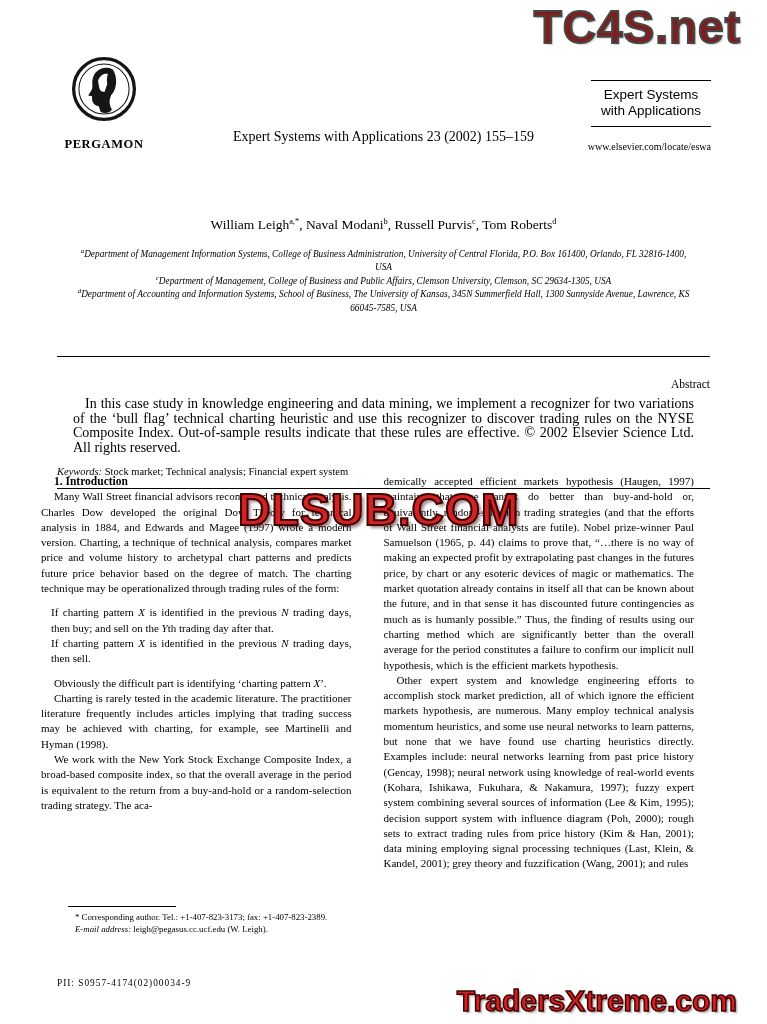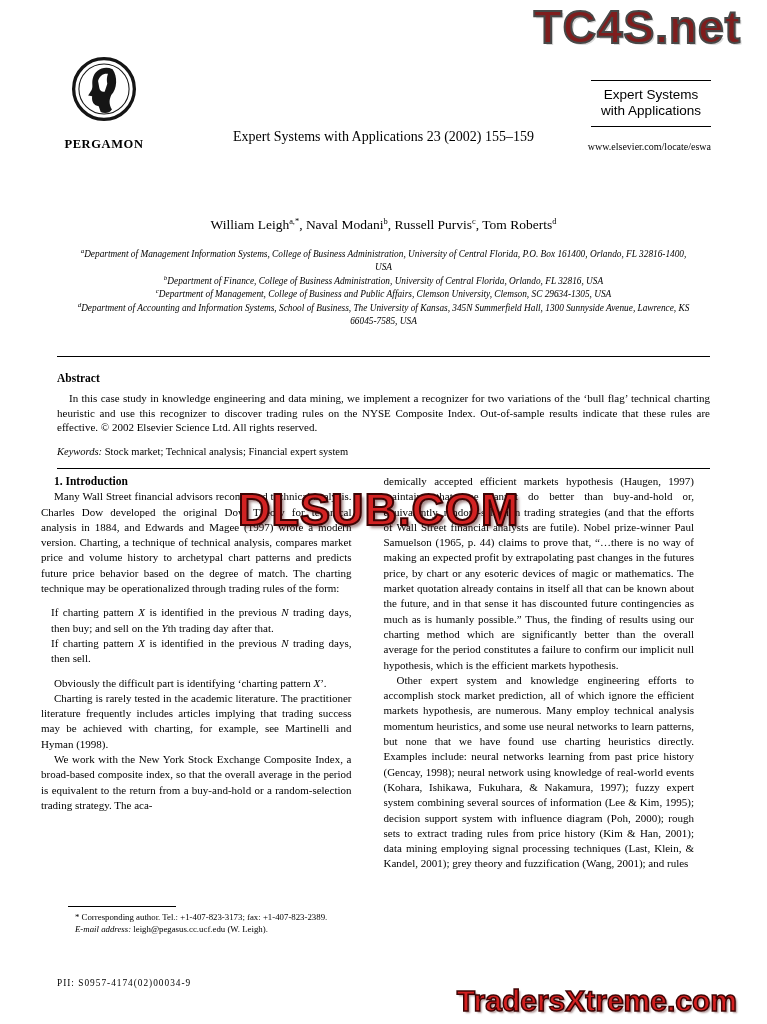--- a/index.html
+++ b/index.html
@@ -54,22 +54,22 @@
     font-style:italic; font-size:9.3px; line-height:13.4px;
   }
   .affils sup { font-size:7px; }
 
   
   .frontmatter {
     position:absolute; left:57px; top:356px; width:653px;
     border-top:1px solid #000; border-bottom:1px solid #000;
     padding:7px 0 11px;
   }
-  .abstract-heading { font-weight:bold; font-size:11.5px; margin:8px 0 7px; }
-  .abstract-text { font-size:11px; line-height:14.6px; text-align:justify; text-indent:12px; margin:0 0 11px; }
+  .abstract-heading { font-weight:normal; font-size:11.5px; margin:14px 0 7px;text-align:right; }
+  .abstract-text { font-size:14px; line-height:14.6px; text-align:justify; text-indent:12px; margin:0 16px 11px; }
   .keywords { font-size:10.5px; margin:0; }
 
   
   .columns { position:absolute; left:41px; top:474px; width:653px; display:flex; gap:32px; }
   .col { width:315px; font-size:11px; line-height:15.3px; text-align:justify;
          -webkit-hyphens:auto; hyphens:auto; }
   .col p { margin:0; text-indent:13px; }
   .section-heading { font-weight:bold; font-size:11.5px; margin:0 0 13px; text-indent:0; }
   .rules { margin:9px 0 9px 10px; }
   .rules p { text-indent:0; }
@@ -110,21 +110,20 @@
   </div>
   <div class="journal-url">www.elsevier.com/locate/eswa</div>
 
 
   <div class="authors">
     <span><span>William Leigh</span><sup>a,*</sup><span>, </span></span><span><span>Naval Modani</span><sup>b</sup><span>, </span></span><span><span>Russell Purvis</span><sup>c</sup><span>, </span></span><span><span>Tom Roberts</span><sup>d</sup><span></span></span>
   </div>
 
   <div class="affils">
     <div class="affil"><sup>a</sup><span>Department of Management Information Systems, College of Business Administration, University of Central Florida, P.O. Box 161400, Orlando, FL 32816-1400, USA</span></div>
-    <div class="affil"><sup>b</sup><span>Department of Finance, College of Business Administration, University of Central Florida, Orlando, FL 32816, USA</span></div>
     <div class="affil"><sup>c</sup><span>Department of Management, College of Business and Public Affairs, Clemson University, Clemson, SC 29634-1305, USA</span></div>
     <div class="affil"><sup>d</sup><span>Department of Accounting and Information Systems, School of Business, The University of Kansas, 345N Summerfield Hall, 1300 Sunnyside Avenue, Lawrence, KS 66045-7585, USA</span></div>
   </div>
 
   <div class="frontmatter">
     <div class="abstract-heading">Abstract</div>
     <p class="abstract-text">In this case study in knowledge engineering and data mining, we implement a recognizer for two variations of the ‘bull flag’ technical charting heuristic and use this recognizer to discover trading rules on the NYSE Composite Index. Out-of-sample results indicate that these rules are effective. © 2002 Elsevier Science Ltd. All rights reserved.</p>
     <p class="keywords"><span class="it">Keywords:</span><span> Stock market; Technical analysis; Financial expert system</span></p>
   </div>
 

